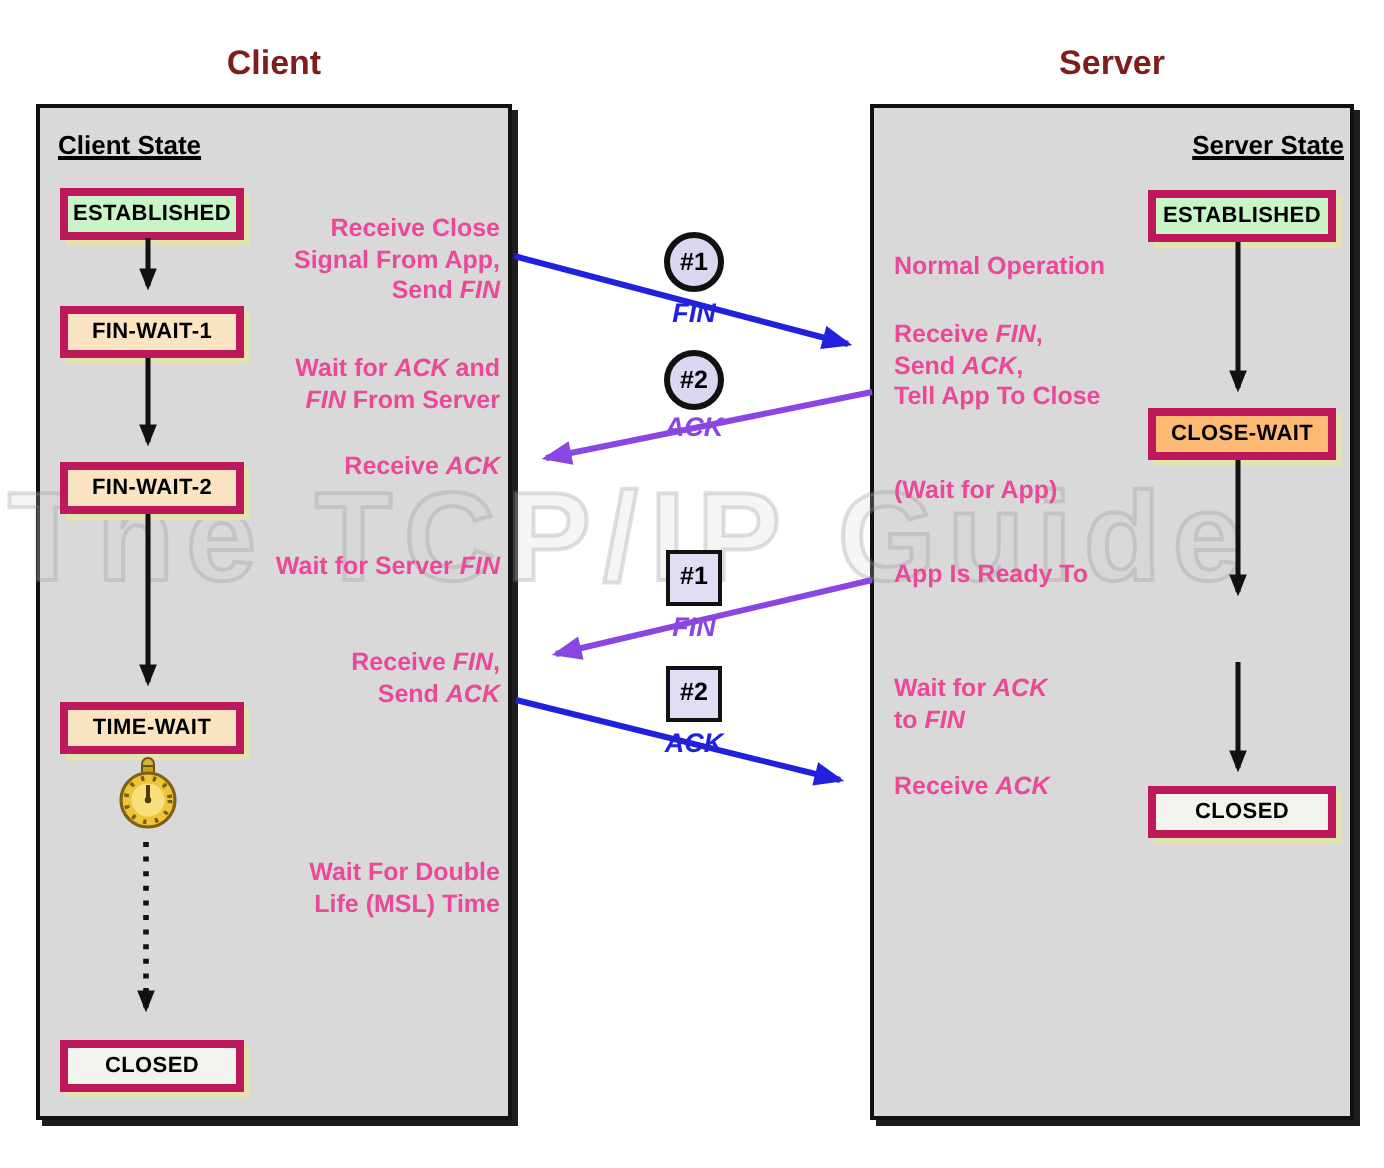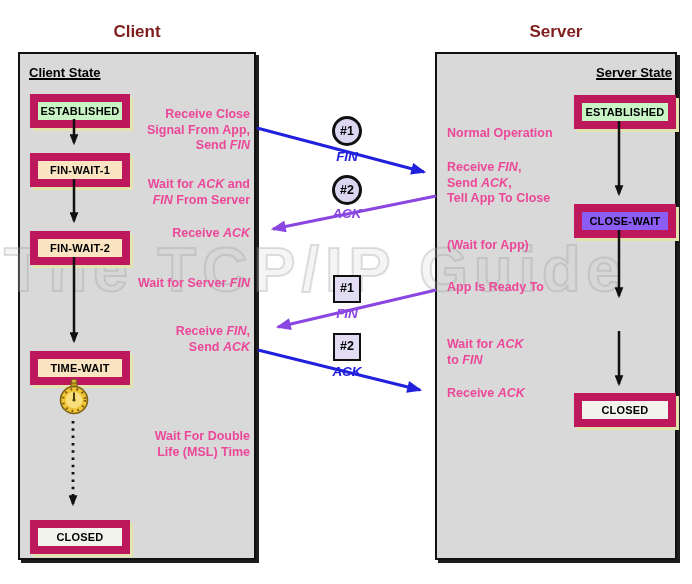--- a/index.html
+++ b/index.html
@@ -16,21 +16,21 @@
                  text-align:center; z-index:2; }
   #client-title { left:18px;  width:238px; }
   #server-title { left:435px; width:242px; }
 
   .panel-heading { position:absolute; top:65px; font-size:13px; font-weight:bold; color:#000;
                    text-decoration:underline; text-decoration-thickness:2px; z-index:2; }
   #client-heading { left:29px; }
   #server-heading { left:520px; width:152px; text-align:right; }
 
   .state-box { position:absolute; width:84px; height:18px; line-height:18px;
-               border:8px solid #be185d; text-align:center; font-size:11px; font-weight:bold;
+               border:4px solid #be185d; text-align:center; font-size:11px; font-weight:bold;
                color:#000; box-shadow:3px 3px 0 #e3e3ae; z-index:2; letter-spacing:0.2px; }
 
   .note { position:absolute; font-size:12.5px; font-weight:bold; color:#ec4899;
           line-height:15.5px; z-index:2; }
   .client-note { left:94px; width:156px; text-align:right; }
   .server-note { left:447px; width:170px; text-align:left; }
 
   .badge { position:absolute; box-sizing:border-box; width:30px; height:30px;
            background:#ddd6f0; border:3px solid #111; text-align:center; font-size:12.5px;
            font-weight:bold; color:#000; line-height:24px; z-index:3; }
@@ -64,21 +64,21 @@
   <div class="panel-heading" id="client-heading">Client State</div>
   <div class="panel-heading" id="server-heading">Server State</div>
 
   <div class="state-box" style="left: 30px; top: 94px; background: rgb(201, 245, 198);">ESTABLISHED</div>
   <div class="state-box" style="left: 30px; top: 153px; background: rgb(251, 228, 194); text-align: center;">FIN-WAIT-1</div>
   <div class="state-box" style="left: 30px; top: 231px; background: rgb(251, 228, 194);">FIN-WAIT-2</div>
   <div class="state-box" style="left: 30px; top: 351px; background: rgb(251, 228, 194);">TIME-WAIT</div>
   <div class="state-box" style="left: 30px; top: 520px; background: rgb(243, 243, 238);">CLOSED</div>
 
   <div class="state-box" style="left: 574px; top: 95px; width: 86px; background: rgb(201, 245, 198);">ESTABLISHED</div>
-  <div class="state-box" style="left: 574px; top: 204px; width: 86px; background: #8b5cf6;">CLOSE-WAIT</div>
+  <div class="state-box" style="left: 574px; top: 204px; width: 86px; background: #fdba74;">CLOSE-WAIT</div>
   <div class="state-box" style="left: 574px; top: 393px; width: 86px; background: rgb(243, 243, 238);">CLOSED</div>
 
   <div class="note client-note" style="top:107px;">
     <div>Receive Close</div>
     <div>Signal From App,</div>
     <div>Send <i>FIN</i></div>
   </div>
   <div class="note client-note" style="top:177px;">
     <div>Wait for <i>ACK</i> and</div>
     <div><i>FIN</i> From Server</div>

